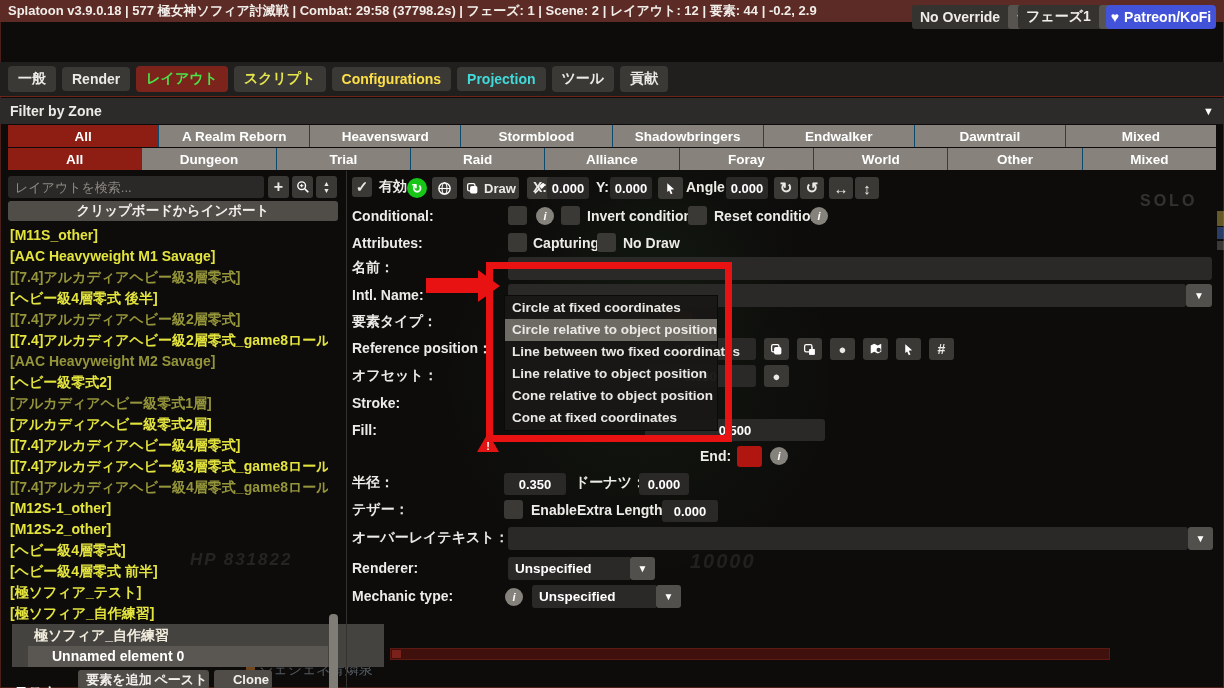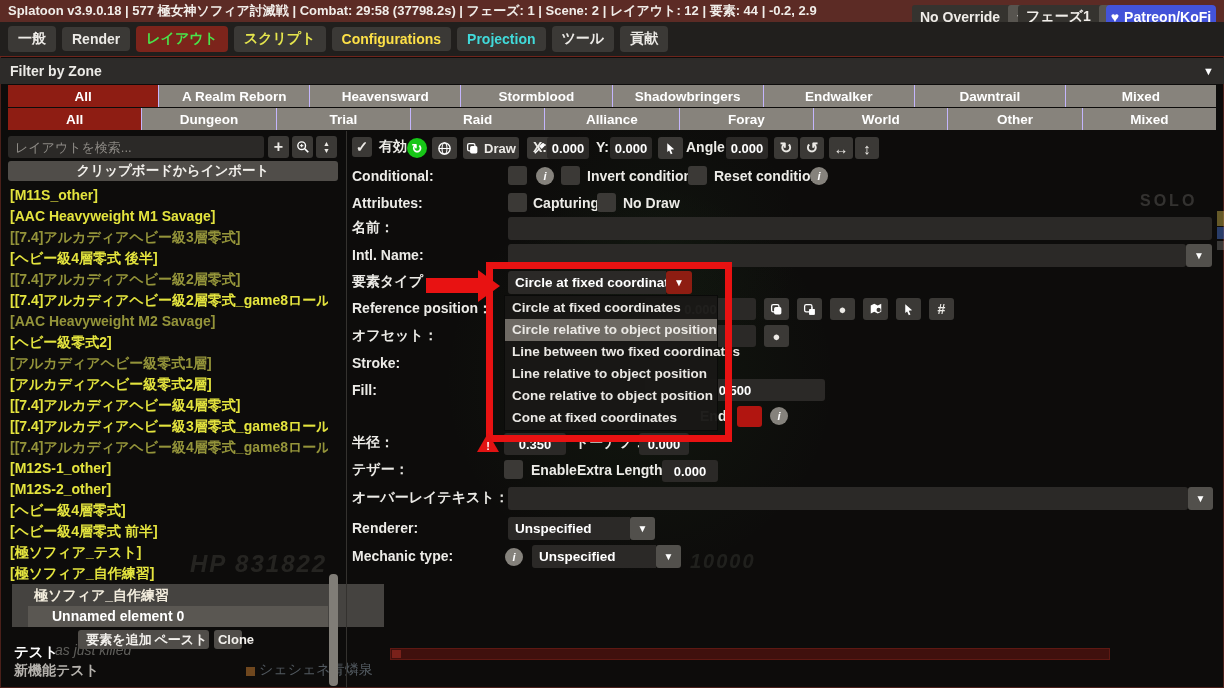--- a/index.html
+++ b/index.html
@@ -18,21 +18,21 @@
   .tab{background:#3b3936;border-radius:4px;padding:4px 10px;font-size:14px;font-weight:600;cursor:pointer;white-space:nowrap;}
   .tab.active{background:#7c241b;}
   .combo-sm{position:absolute;top:5px;height:24px;display:flex;align-items:center;background:#35332f;border-radius:3px;color:#f0ede9;font-size:14px;font-weight:600;}
   .combo-sm .txt{padding:0 8px;}
   .combo-sm .arr{width:24px;height:24px;background:#57544f;border-radius:3px;display:flex;align-items:center;justify-content:center;font-size:10px;color:#fff;}
   .patreon{position:absolute;top:5px;height:24px;border-radius:4px;display:flex;align-items:center;justify-content:center;
            color:#fff;font-size:14px;font-weight:700;gap:5px;padding:0 10px;cursor:pointer;}
   
   .zone-header{position:absolute;left:0;top:58px;width:1224px;height:26px;background:#2d2b29;
                display:flex;align-items:center;color:#eceae6;font-size:14px;font-weight:600;padding:0 10px;}
-  .zone-row{position:absolute;left:8px;width:1208px;height:22px;display:grid;gap:1px;background:#c4b5fd;}
+  .zone-row{position:absolute;left:8px;width:1208px;height:22px;display:grid;gap:1px;background:#0c4a6e;}
   .zcell{background:#87837c;color:#fff;font-size:13.5px;font-weight:700;display:flex;align-items:center;justify-content:center;cursor:pointer;white-space:nowrap;overflow:hidden;}
   .zcell.sel{background:#8e1d13;}
   
   .btn{position:absolute;background:#3b3936;border-radius:3px;display:flex;align-items:center;justify-content:center;color:#eceae6;cursor:pointer;}
   .field{position:absolute;background:#2b2927;border-radius:3px;color:#fff;font-size:13px;font-weight:600;
          display:flex;align-items:center;justify-content:center;}
   .inputbox{position:absolute;background:#2b2927;border-radius:3px;}
   .cb{position:absolute;width:19px;height:19px;background:#3b3936;border-radius:3px;cursor:pointer;}
   .lbl{position:absolute;height:22px;display:flex;align-items:center;color:#ecebe7;font-size:14px;font-weight:600;white-space:nowrap;}
   .info{position:absolute;width:18px;height:18px;background:#85827c;border-radius:50%;color:#fff;font-size:11px;font-weight:700;
@@ -73,30 +73,30 @@
   .arrow-head{position:absolute;left:478px;top:270px;width:0;height:0;border-top:16px solid transparent;
               border-bottom:16px solid transparent;border-left:22px solid #e81212;z-index:6;}
   .warntri{position:absolute;left:477px;top:433px;width:22px;height:19px;background:#e11313;
            clip-path:polygon(50% 0,100% 100%,0 100%);z-index:7;color:#fff;font-size:11px;font-weight:700;
            display:flex;align-items:flex-end;justify-content:center;}
   
   .bg{position:absolute;inset:0;z-index:0;pointer-events:none;
       background:radial-gradient(circle 280px at 640px 380px, rgba(70,150,60,.08), transparent 70%),
                  radial-gradient(circle 200px at 660px 240px, rgba(60,130,60,.06), transparent 70%);}
   .bg div{position:absolute;}
-  .z1{z-index:1;}
+  .z1{z-index:1;margin-top:40px;}
 </style>
 </head>
 <body>
 
 <div class="root">
 
   <div class="bg">
     <div style="left:1140px;top:192px;font-size:16px;font-weight:800;letter-spacing:3px;color:rgba(255,250,240,.16);">SOLO</div>
-    <div style="left:190px;top:550px;font-size:24px;font-weight:700;font-style:italic;color:rgba(210,215,200,.12);letter-spacing:2px;">HP 831822</div>
+    <div style="left:190px;top:550px;font-size:17px;font-weight:700;font-style:italic;color:rgba(210,215,200,.12);letter-spacing:2px;">HP 831822</div>
     <div style="left:690px;top:550px;font-size:20px;font-weight:700;font-style:italic;color:rgba(210,215,200,.10);letter-spacing:2px;">10000</div>
     <div style="left:55px;top:642px;font-size:14px;font-style:italic;color:rgba(175,175,170,.5);">as just killed</div>
     <div style="left:246px;top:667px;width:9px;height:9px;background:rgba(210,130,50,.5);"></div>
     <div style="left:259px;top:661px;font-size:14px;color:rgba(150,165,180,.5);">シェシェネ青燐泉</div>
     <div style="left:390px;top:648px;width:720px;height:12px;background:rgba(98,20,15,.6);border:1px solid rgba(140,40,30,.4);">
       <div style="left:1px;top:1px;width:9px;height:8px;background:rgba(160,45,35,.6);"></div>
     </div>
     <div style="left:1217px;top:211px;width:7px;height:15px;background:rgba(190,165,70,.5);"></div>
     <div style="left:1217px;top:227px;width:7px;height:12px;background:rgba(70,110,200,.5);"></div>
     <div style="left:1217px;top:241px;width:7px;height:9px;background:rgba(220,220,220,.22);"></div>
@@ -243,21 +243,21 @@
         <div class="litem">[極ソフィア_自作練習]</div>
       </div>
 
     <div class="selblock">
       <div class="l1">極ソフィア_自作練習</div>
       <div class="l2">Unnamed element 0</div>
     </div>
 
     <div class="sbtn" style="left:78px;width:82px;">要素を追加</div>
     <div class="sbtn" style="left:153px;width:56px;">ペースト</div>
-    <div class="sbtn" style="left:214px;width:28px;padding-left:16px;">Clone</div>
+    <div class="sbtn" style="left:214px;width:58px;padding-left:16px;">Clone</div>
 
     <div class="foot1">テスト</div>
     <div class="foot2">新機能テスト</div>
     <div class="scrollthumb"></div>
   </div>
   <div class="vline z1"></div>
 
   <div class="editor z1">
 
     <div class="cb" style="left:6px;top:6px;width:20px;height:20px;display:flex;align-items:center;justify-content:center;color:#eceae6;font-size:15px;font-weight:700;">

